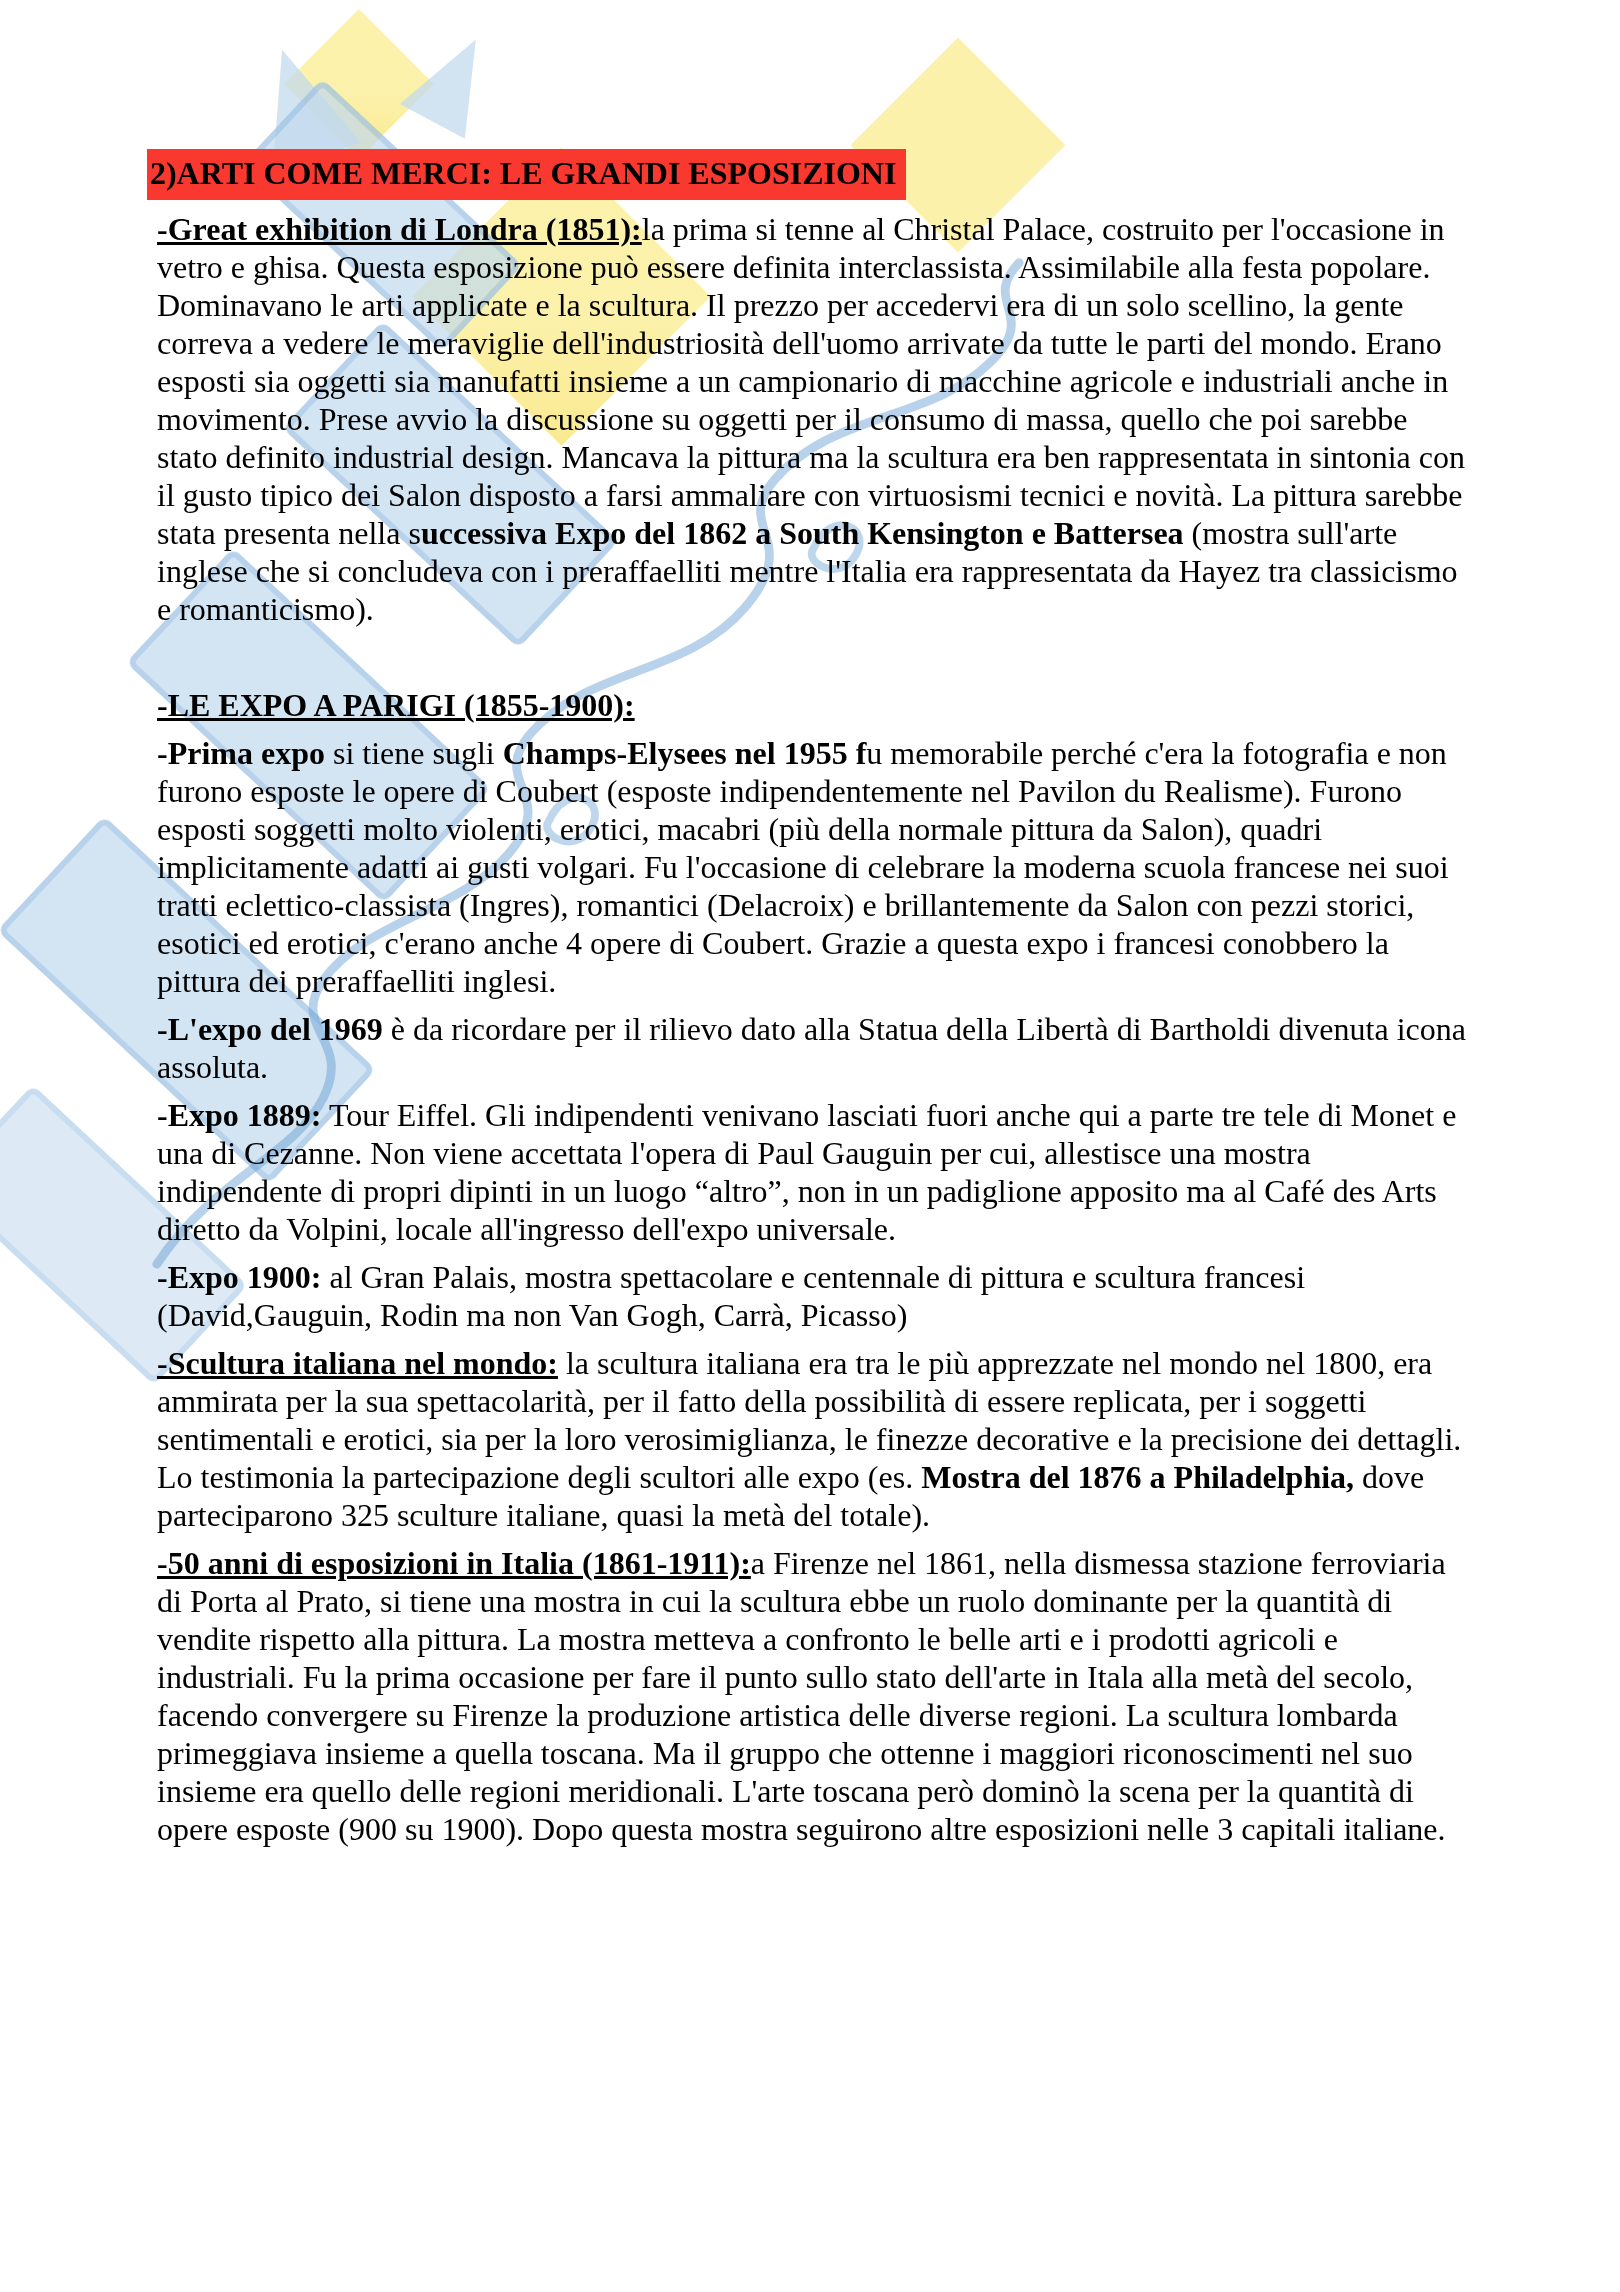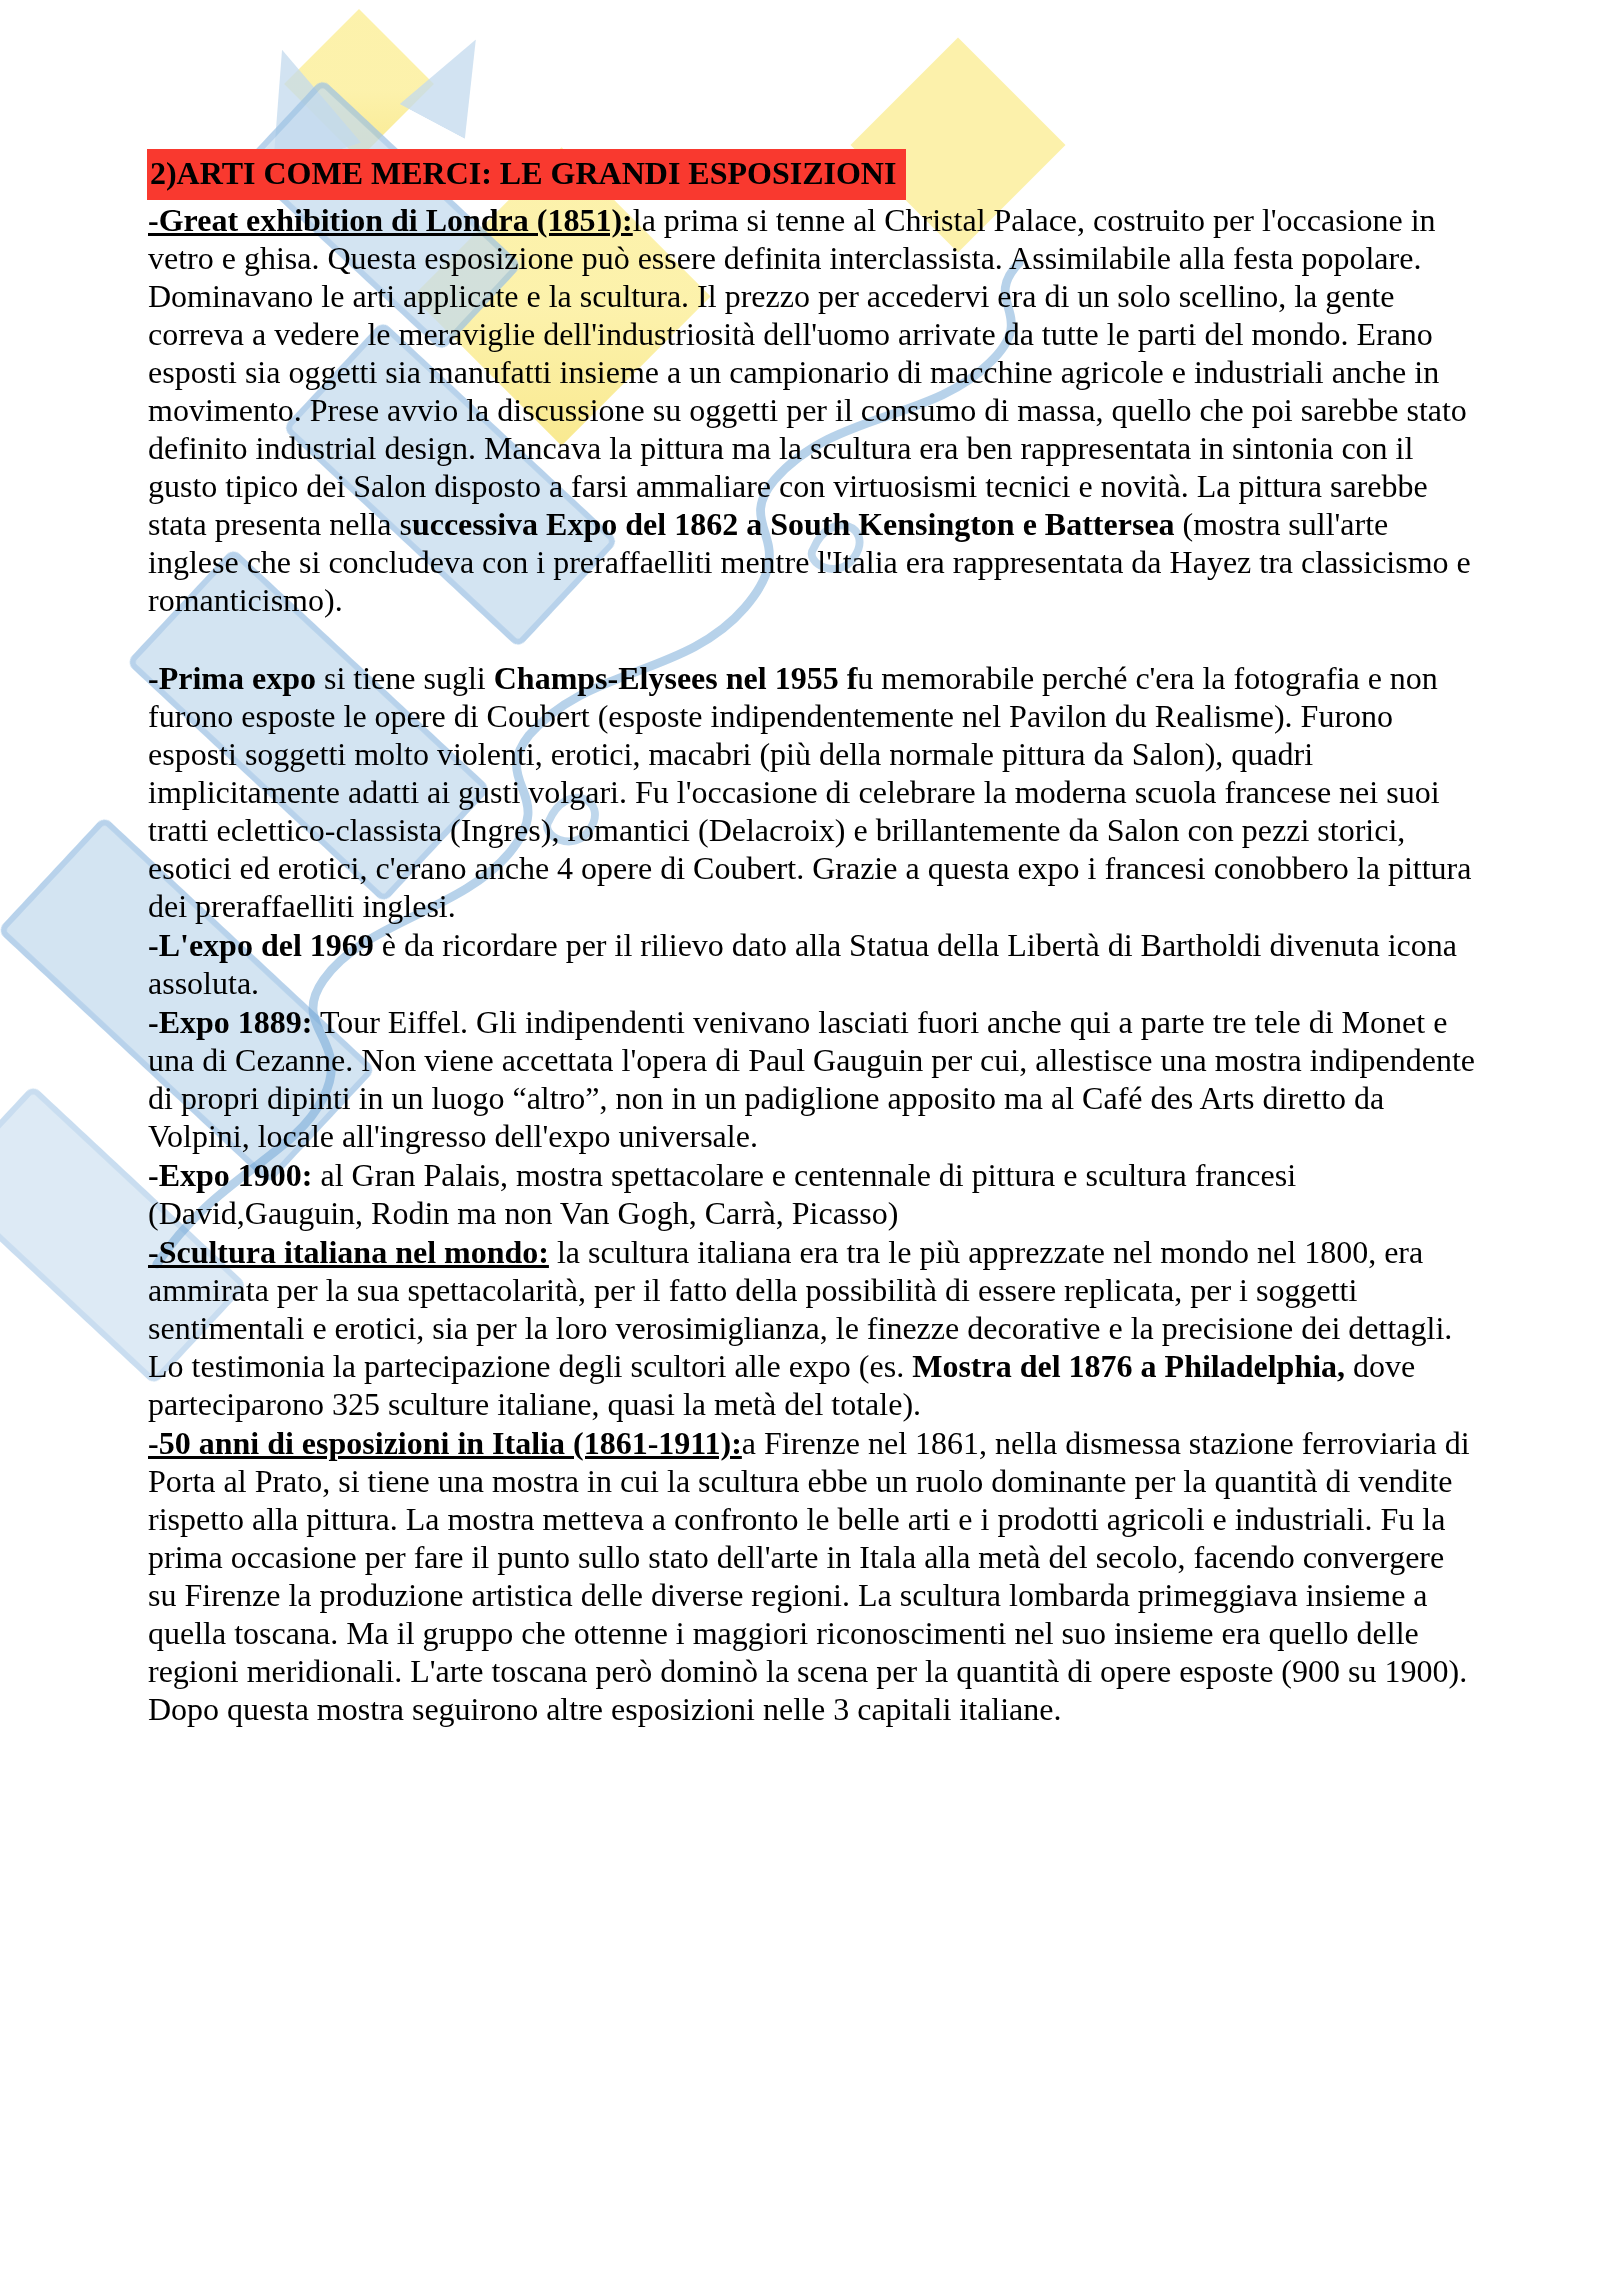--- a/index.html
+++ b/index.html
@@ -48,21 +48,21 @@
     font-size:32px;line-height:38px;
     z-index:1;
   }
   .title-line{margin:0;}
   .hl{
     display:inline-block;
     background:var(--highlight-red);
     font-weight:bold;
     padding:4.9px 9.8px 7.8px 2.9px;
   }
-  p{margin:1px;}
+  p{margin:10px;}
   p.blank{height:38px;}
   .b{font-weight:bold;}
   .u{text-decoration:underline;}
 </style>
 </head>
 <body>
 
 <div class="watermark">
 
   <div class="wm-diamond deep" style="left:306px;top:31px;width:106px;height:106px;"></div>
@@ -91,20 +91,21 @@
   </svg>
 </div>
 
 <div class="content">
   <div class="title-line">
     <span class="hl">2)ARTI COME MERCI: LE GRANDI ESPOSIZIONI</span>
   </div>
   <div>
       <p><span class="b u">-Great exhibition di Londra (1851):</span><span class="">la prima si tenne al Christal Palace, costruito per l'occasione in vetro e ghisa. Questa esposizione può essere definita interclassista. Assimilabile alla festa popolare. Dominavano le arti applicate e la scultura. Il prezzo per accedervi era di un solo scellino, la gente correva a vedere le meraviglie dell'industriosità dell'uomo arrivate da tutte le parti del mondo. Erano esposti sia oggetti sia manufatti insieme a un campionario di macchine agricole e industriali anche in movimento. Prese avvio la discussione su oggetti per il consumo di massa, quello che poi sarebbe stato definito industrial design. Mancava la pittura ma la scultura era ben rappresentata in sintonia con il gusto tipico dei Salon disposto a farsi ammaliare con virtuosismi tecnici e novità. La pittura sarebbe stata presenta nella s</span><span class="b ">uccessiva Expo del 1862 a South Kensington e Battersea</span><span class=""> (mostra sull'arte inglese che si concludeva con i preraffaelliti mentre l'Italia era rappresentata da Hayez tra classicismo e romanticismo).</span></p>
       <p class="blank">&nbsp;</p>
+      <p><span class="b u">-LE EXPO A PARIGI (1855-1900):</span></p>
       <p><span class="b ">-Prima expo</span><span class=""> si tiene sugli </span><span class="b ">Champs-Elysees nel 1955 f</span><span class="">u memorabile perché c'era la fotografia e non furono esposte le opere di Coubert (esposte indipendentemente nel Pavilon du Realisme). Furono esposti soggetti molto violenti, erotici, macabri (più della normale pittura da Salon), quadri implicitamente adatti ai gusti volgari. Fu l'occasione di celebrare la moderna scuola francese nei suoi tratti eclettico-classista (Ingres), romantici (Delacroix) e brillantemente da Salon con pezzi storici, esotici ed erotici, c'erano anche 4 opere di Coubert. Grazie a questa expo i francesi conobbero la pittura dei preraffaelliti inglesi.</span></p>
       <p><span class="b ">-L'expo del 1969</span><span class=""> è da ricordare per il rilievo dato alla Statua della Libertà di Bartholdi divenuta icona assoluta.</span></p>
       <p><span class="b ">-Expo 1889:</span><span class=""> Tour Eiffel. Gli indipendenti venivano lasciati fuori anche qui a parte tre tele di Monet e una di Cezanne. Non viene accettata l'opera di Paul Gauguin per cui, allestisce una mostra indipendente di propri dipinti in un luogo “altro”, non in un padiglione apposito ma al Café des Arts diretto da Volpini, locale all'ingresso dell'expo universale.</span></p>
       <p><span class="b ">-Expo 1900:</span><span class=""> al Gran Palais, mostra spettacolare e centennale di pittura e scultura francesi (David,Gauguin, Rodin ma non Van Gogh, Carrà, Picasso)</span></p>
       <p><span class="b u">-Scultura italiana nel mondo:</span><span class=""> la scultura italiana era tra le più apprezzate nel mondo nel 1800, era ammirata per la sua spettacolarità, per il fatto della possibilità di essere replicata, per i soggetti sentimentali e erotici, sia per la loro verosimiglianza, le finezze decorative e la precisione dei dettagli. Lo testimonia la partecipazione degli scultori alle expo (es. </span><span class="b ">Mostra del 1876 a Philadelphia,</span><span class=""> dove parteciparono 325 sculture italiane, quasi la metà del totale).</span></p>
       <p><span class="b u">-50 anni di esposizioni in Italia (1861-1911):</span><span class="">a Firenze nel 1861, nella dismessa stazione ferroviaria di Porta al Prato, si tiene una mostra in cui la scultura ebbe un ruolo dominante per la quantità di vendite rispetto alla pittura. La mostra metteva a confronto le belle arti e i prodotti agricoli e industriali. Fu la prima occasione per fare il punto sullo stato dell'arte in Itala alla metà del secolo, facendo convergere su Firenze la produzione artistica delle diverse regioni. La scultura lombarda primeggiava insieme a quella toscana. Ma il gruppo che ottenne i maggiori riconoscimenti nel suo insieme era quello delle regioni meridionali. L'arte toscana però dominò la scena per la quantità di opere esposte (900 su 1900). Dopo questa mostra seguirono altre esposizioni nelle 3 capitali italiane.</span></p>
     </div>
 </div>
 
 

